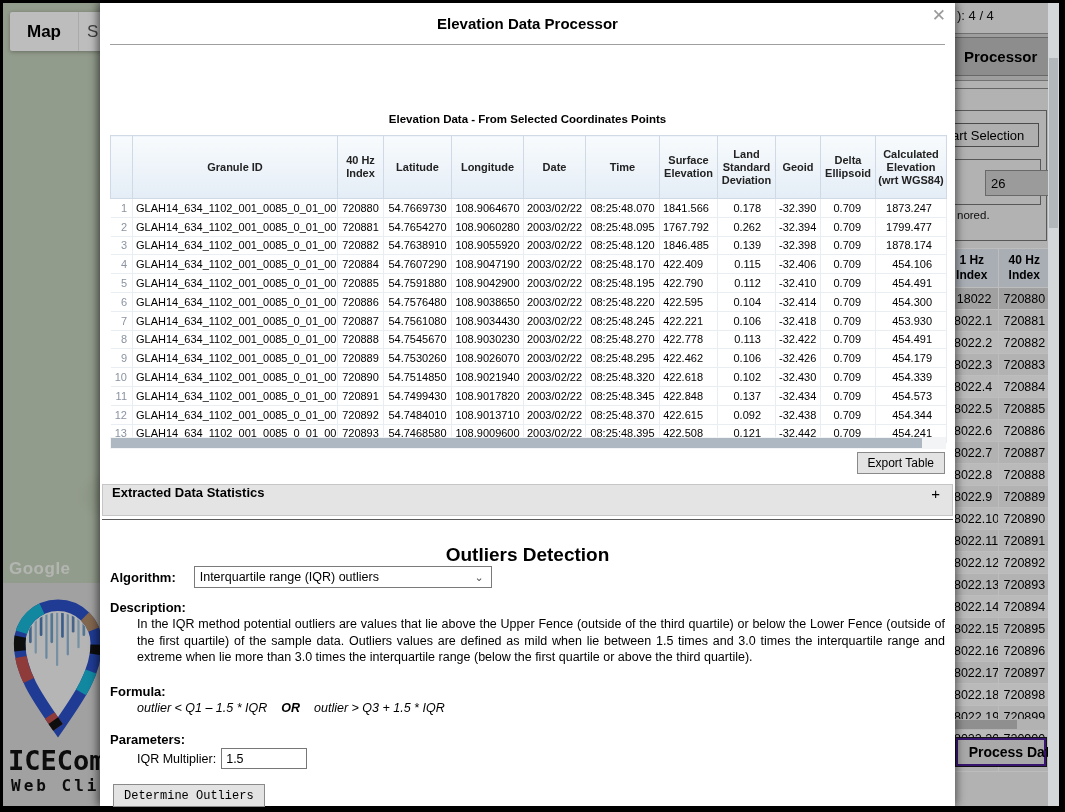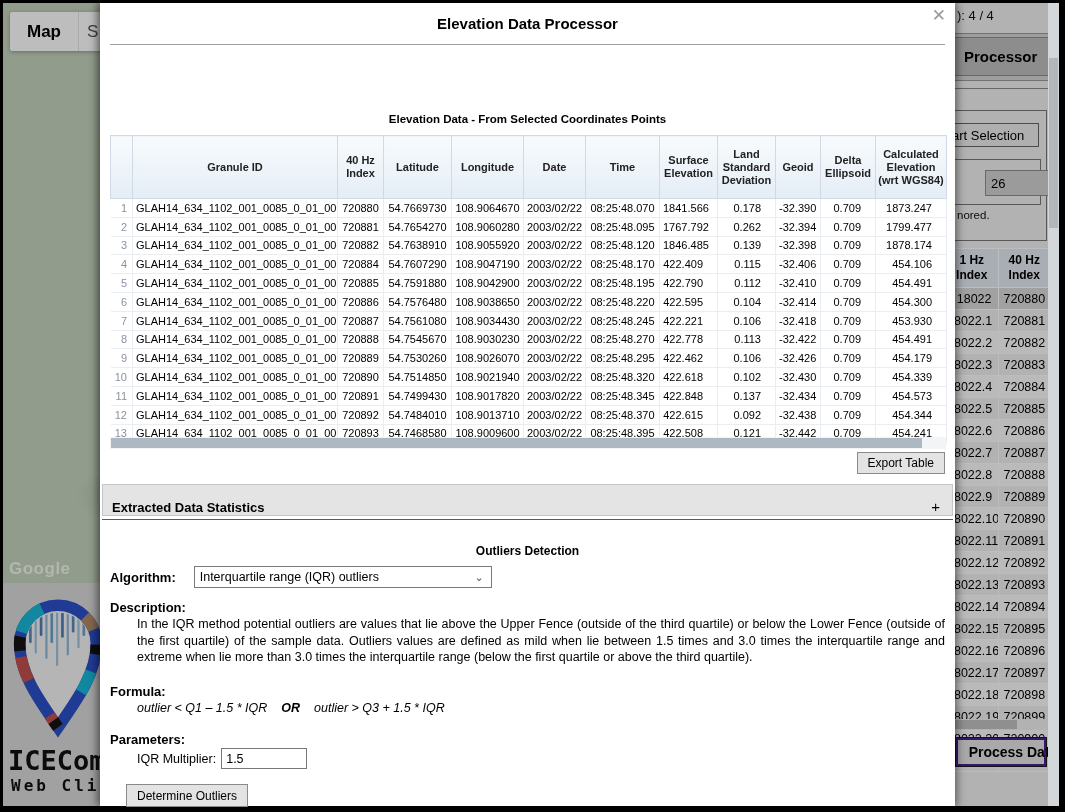--- a/index.html
+++ b/index.html
@@ -77,43 +77,43 @@
   .dtable td.a-r{text-align:right;padding-right:14px;}
   .dtable td.a-c{text-align:center;}
   .dtable td.idx{text-align:right;color:#8a93a2;padding-right:5px;}
   .m-hscroll{position:absolute;left:10px;top:434px;width:836px;height:12px;background:#f3f4f5;}
   .m-hscroll .thumb{position:absolute;left:1px;top:1px;width:97%;height:10px;background:#aeb8c2;}
 
   .btn{background:#e3e3e3;border:1px solid #8a8a8a;font-size:12px;color:#000;
     font-family:"Liberation Sans",sans-serif;padding:3px 10px;}
   .export-btn{position:absolute;right:10px;top:449px;height:22px;}
   .accordion{position:absolute;left:2px;right:2px;top:481px;height:32px;background:#e4e4e4;
-    border:1px solid #c6c6c6;box-sizing:border-box;display:flex;align-items:flex-end;}
+    border:1px solid #c6c6c6;box-sizing:border-box;display:flex;align-items:flex-start;}
   .accordion .lab{font-size:13px;font-weight:bold;color:#000;padding-left:9px;}
   .accordion .plus{margin-left:auto;padding-right:12px;font-size:15px;color:#000;}
   .m-hr2{position:absolute;left:2px;right:2px;top:516px;height:1px;background:#5a5a5a;}
 
-  .m-h4{position:absolute;left:0;top:541px;width:100%;text-align:center;font-size:12px;font-weight:bold;color:#000;}
+  .m-h4{position:absolute;left:0;top:541px;width:100%;text-align:center;font-size:19px;font-weight:bold;color:#000;}
   .algo-row{position:absolute;left:10px;top:563px;display:flex;align-items:center;}
   .algo-row .lab{font-size:13px;font-weight:bold;color:#000;margin-right:18px;}
   .selectbox{width:298px;height:22px;border:1px solid #7a7a7a;background:#fff;display:flex;align-items:center;
     font-size:12.5px;color:#000;padding-left:5px;box-sizing:border-box;position:relative;}
   .selectbox .chev{position:absolute;right:7px;top:4px;color:#555;font-size:11px;}
   .desc-lab{position:absolute;left:10px;top:597px;font-size:13px;font-weight:bold;color:#000;}
   .desc-txt{position:absolute;left:37px;right:10px;top:613px;font-size:12.5px;line-height:16.5px;
     color:#000;text-align:justify;}
   .form-lab{position:absolute;left:10px;top:681px;font-size:13px;font-weight:bold;color:#000;}
   .form-txt{position:absolute;left:37px;top:698px;font-size:12.5px;font-style:italic;color:#000;}
   .form-txt .or{font-weight:bold;margin:16px 14px;}
   .param-lab{position:absolute;left:10px;top:729px;font-size:13px;font-weight:bold;color:#000;}
   .param-row{position:absolute;left:37px;top:745px;display:flex;align-items:center;}
   .param-row .lab{font-size:12.5px;color:#000;margin-right:5px;}
   .iqr-input{width:76px;height:19px;border:1px solid #777;font-size:12.5px;color:#000;
     font-family:"Liberation Sans",sans-serif;padding:0 4px;}
-  .determine-btn{position:absolute;left:26px;top:781px;height:23px;}
+  .determine-btn{position:absolute;left:13px;top:781px;height:23px;font-family:Liberation Mono, monospace;}
 </style>
 </head>
 <body>
 
 <div class="stage">
 
   <div class="map-area">
     <div class="gmap-ctrl">
       <span class="mt">Map</span>
       <span class="div"></span>

